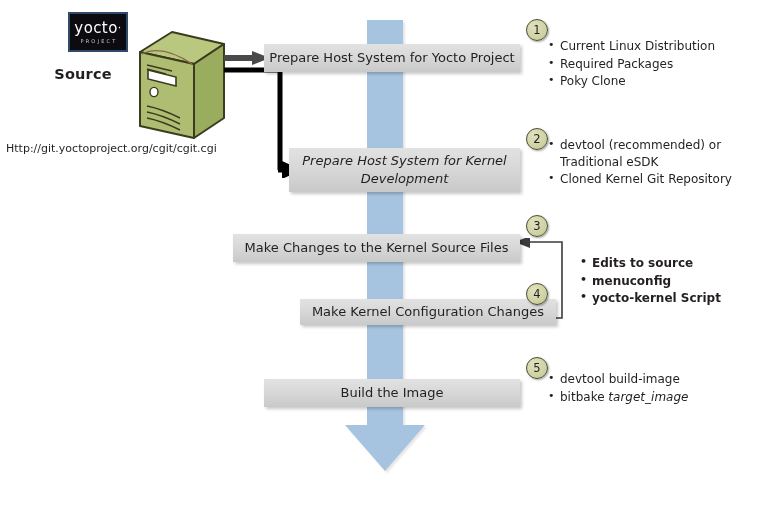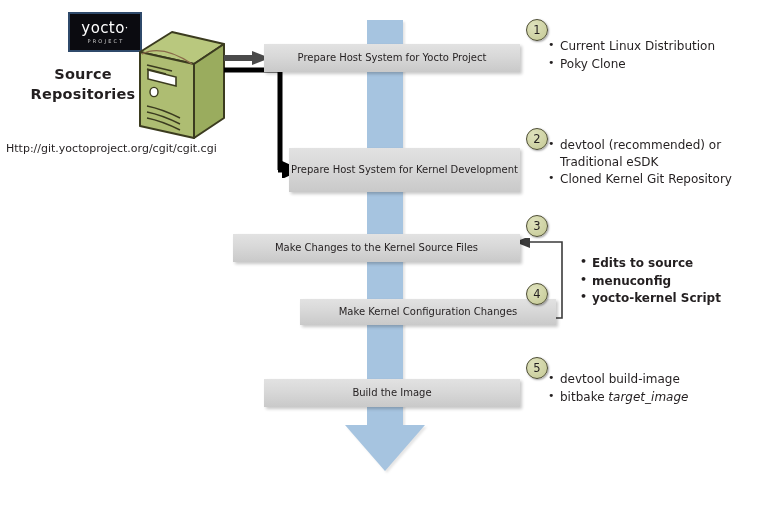--- a/index.html
+++ b/index.html
@@ -12,44 +12,44 @@
 
   
   #flow-arrow{left:345px;top:20px;width:80px;height:430px;}
   #flow-arrow .shaft{position:absolute;left:22px;top:0;width:36px;height:411px;
       background:#a6c4e0;box-shadow:2px 2px 2px rgba(0,0,0,.10);}
   #flow-arrow .head{position:absolute;left:0;top:405px;width:0;height:0;
       border-left:40px solid transparent;border-right:40px solid transparent;
       border-top:46px solid #a6c4e0;filter:drop-shadow(2px 2px 1px rgba(0,0,0,.10));}
 
   
-  #yocto-logo{left:68px;top:12px;width:74px;height:40px;background:#0b0b10;
+  #yocto-logo{left:68px;top:12px;width:60px;height:40px;background:#0b0b10;
      border:2px solid #2f4a6b;box-sizing:border-box;}
   #yocto-logo .w{color:#fff;font-size:15px;letter-spacing:.4px;
      text-align:center;margin-top:5px;font-family:"DejaVu Sans",sans-serif;}
   #yocto-logo .w i{font-style:normal;font-size:11px;vertical-align:2px;}
   #yocto-logo .p{color:#cfcfcf;font-size:5px;letter-spacing:2.2px;text-align:center;
      margin-top:1px;padding-left:2px;}
 
   #source-label{left:20px;top:64px;width:126px;text-align:center;font-size:14.5px;
      font-weight:bold;line-height:20px;letter-spacing:.2px;}
   #repo-url{left:6px;top:142px;font-size:11px;color:#231f20;white-space:nowrap;}
 
   
   #server-icon{left:132px;top:30px;width:96px;height:112px;}
 
   
   .pbox{
     background:linear-gradient(to bottom,#e2e2e2 0%,#d8d8d8 45%,#c9c9c9 100%);
     box-shadow:2px 2px 3px rgba(0,0,0,.22);
     display:flex;align-items:center;justify-content:center;text-align:center;
-    font-size:10px;color:#231f20;line-height:18px;box-sizing:border-box;
+    font-size:13px;color:#231f20;line-height:18px;box-sizing:border-box;
   }
   #box-1{left:264px;top:44px;width:256px;height:28px;}
-  #box-2{left:289px;top:148px;width:231px;height:44px;}
+  #box-2{left:289px;top:148px;width:231px;height:44px;font-style:italic;}
   #box-3{left:233px;top:234px;width:287px;height:28px;}
   #box-4{left:264px;top:299px;width:256px;height:26px;margin-left:36px;}
   #box-5{left:264px;top:379px;width:256px;height:28px;}
 
   
   .num-circle{width:22px;height:22px;border-radius:50%;
      background:radial-gradient(circle at 35% 30%,#dfe2bd,#ccd0a0 70%,#bfc492);
      border:1px solid #4d4d33;box-shadow:1px 1px 2px rgba(0,0,0,.35);
      font-size:11.5px;display:flex;align-items:center;justify-content:center;
      color:#231f20;box-sizing:border-box;}
@@ -84,21 +84,20 @@
   <div class="head"></div>
 </div>
 
 <div class="abs" id="yocto-logo">
   <div class="w"><span>yocto</span><i>·</i></div>
   <div class="p">PROJECT</div>
 </div>
 
 <div class="abs" id="source-label">
   <div>Source</div>
-  <div>Repositories</div>
 </div>
 
 <div class="abs edge-text" id="repo-url">Http://git.yoctoproject.org/cgit/cgit.cgi</div>
 
 <div class="abs" id="server-icon">
   <svg width="96" height="112" viewBox="0 0 96 112">
 
     <polygon points="8,22 40,2 92,14 62,34" fill="#b9c87e" stroke="#3b3b1f" stroke-width="2" stroke-linejoin="round"></polygon>
 
     <polygon points="8,22 62,34 62,108 8,96" fill="#aebd72" stroke="#3b3b1f" stroke-width="2" stroke-linejoin="round"></polygon>
@@ -149,20 +148,21 @@
 <div class="abs pbox" id="box-5">Build the Image</div>
 
 <div class="abs num-circle" id="circle-1">1</div>
 <div class="abs num-circle" id="circle-2">2</div>
 <div class="abs num-circle" id="circle-3">3</div>
 <div class="abs num-circle" id="circle-4">4</div>
 <div class="abs num-circle" id="circle-5">5</div>
 
 <ul class="abs blist" id="list-1">
   <li>Current Linux Distribution</li>
+  <li>Required Packages</li>
   <li>Poky Clone</li>
 </ul>
 
 <ul class="abs blist" id="list-2">
   <li>devtool (recommended) or Traditional eSDK</li>
   <li>Cloned Kernel Git Repository</li>
 </ul>
 
 <ul class="abs blist" id="list-3">
   <li>Edits to source</li>

